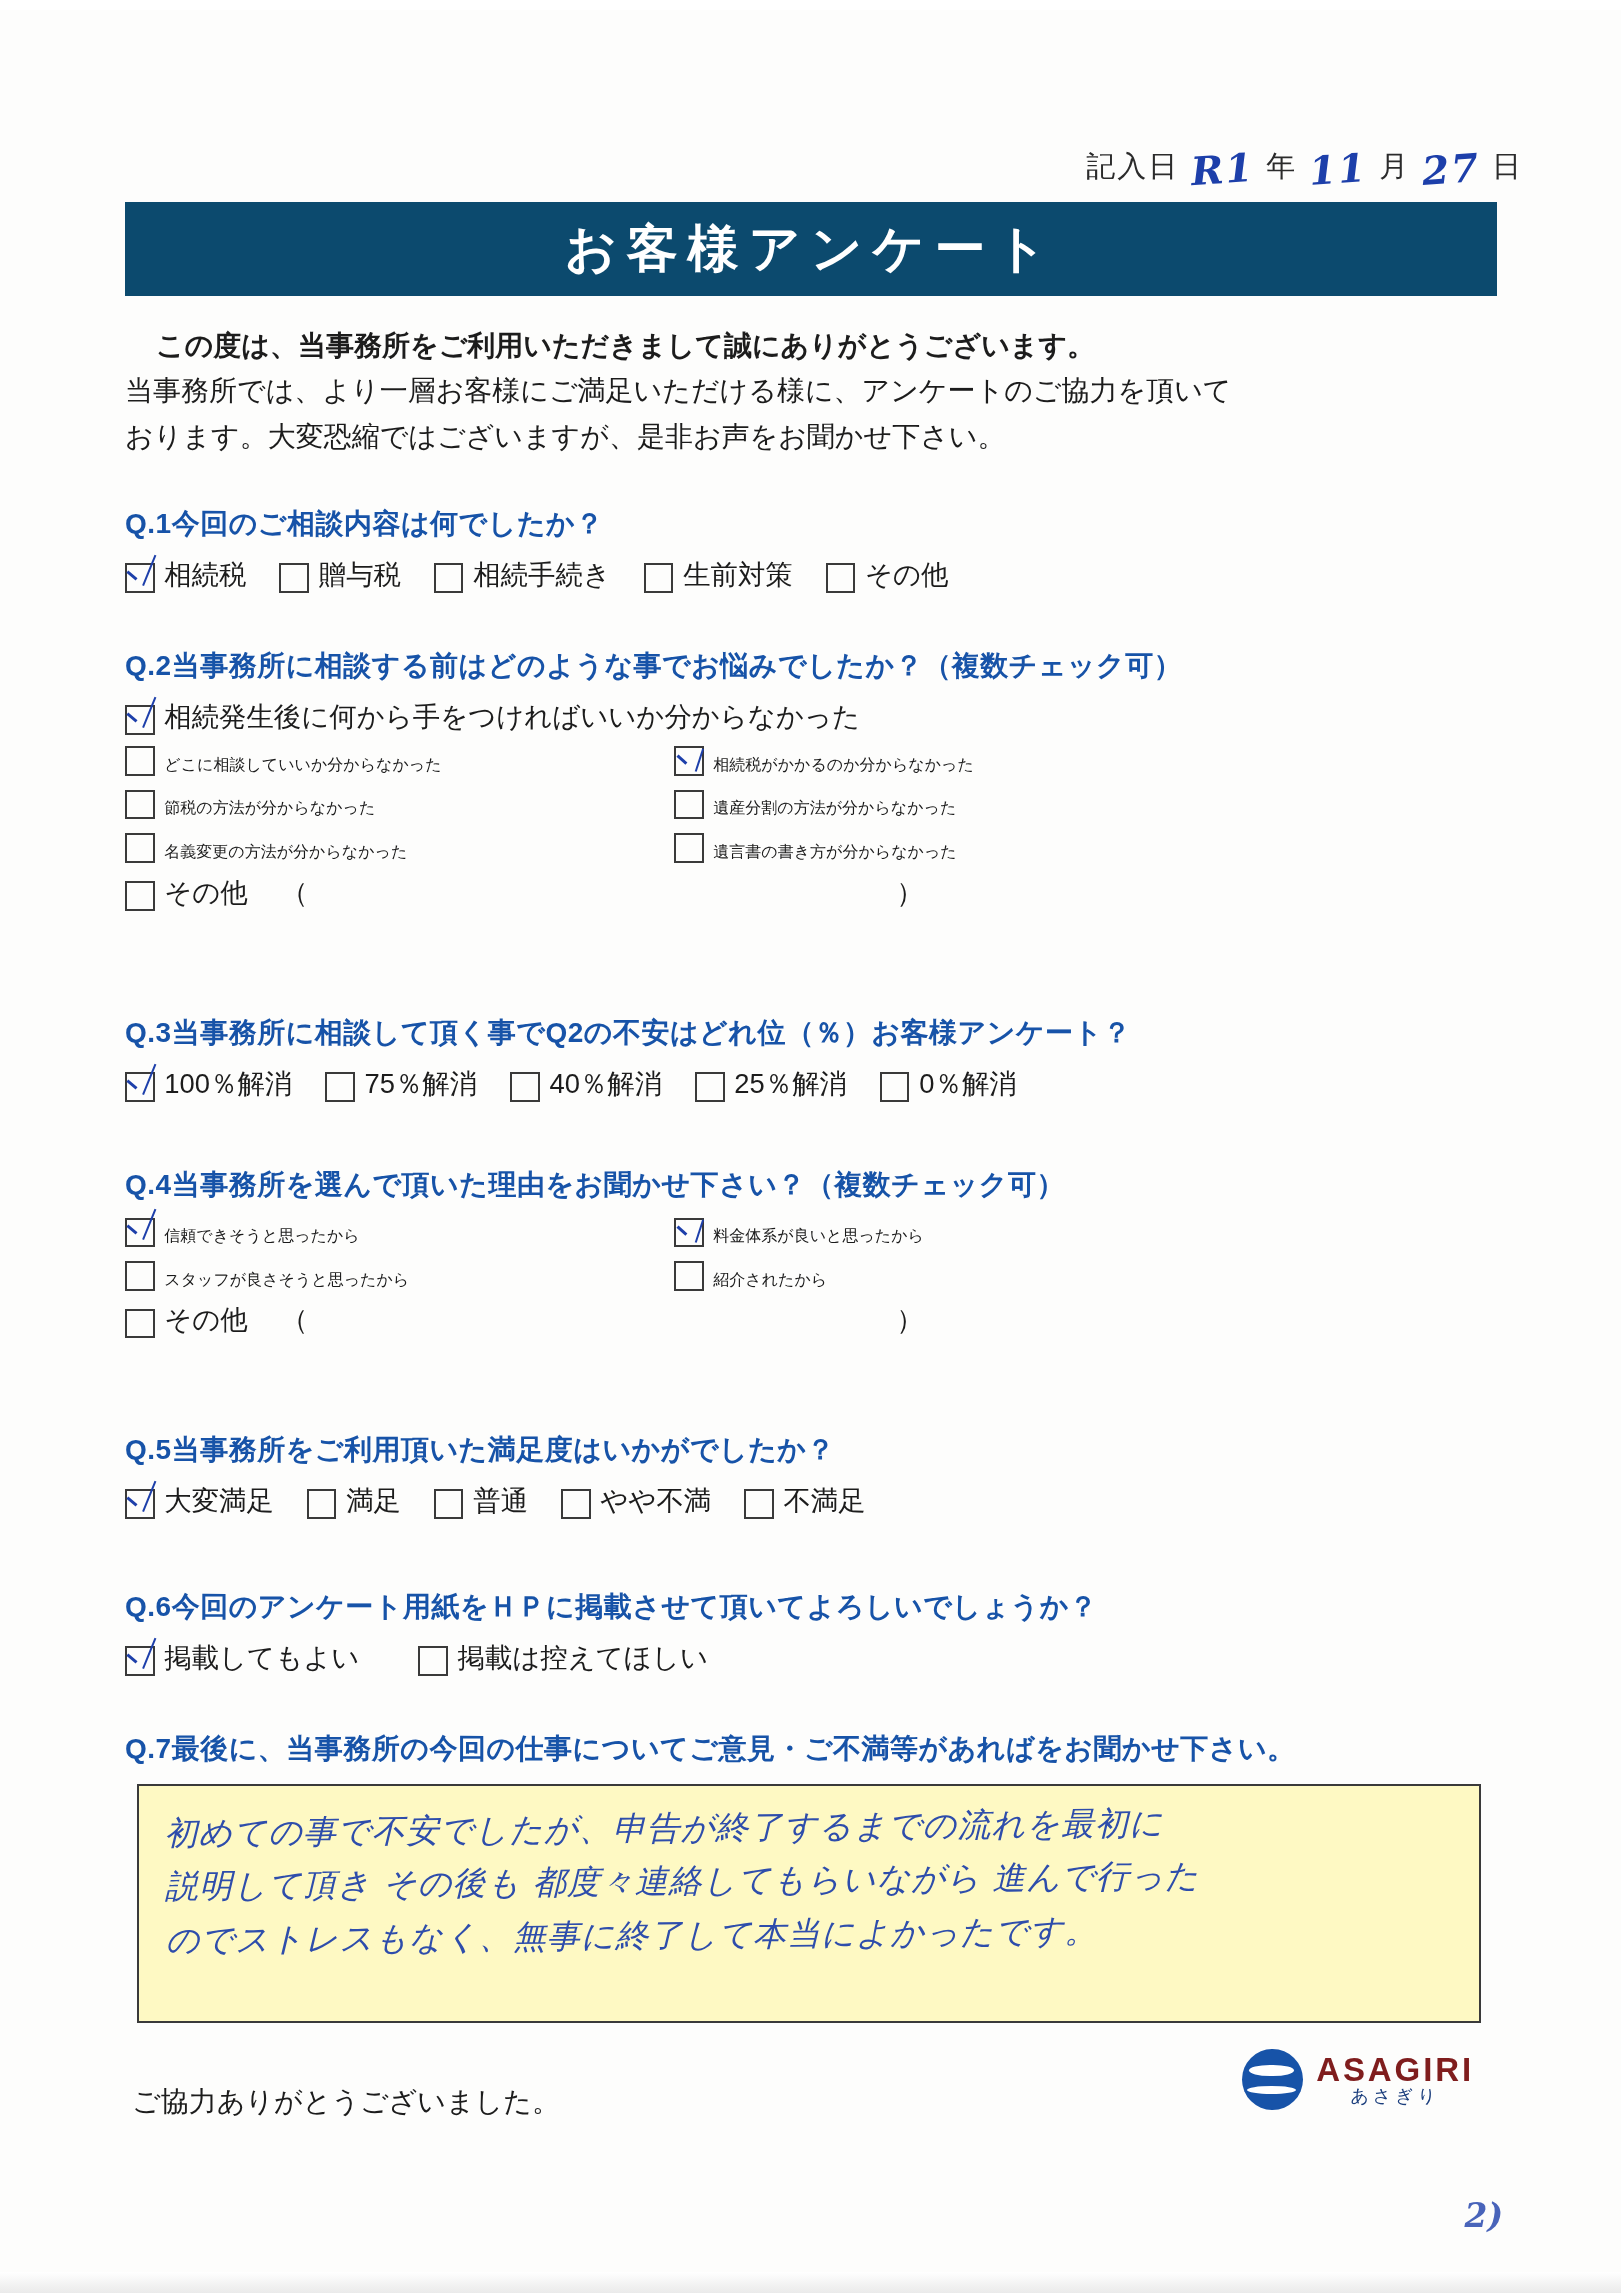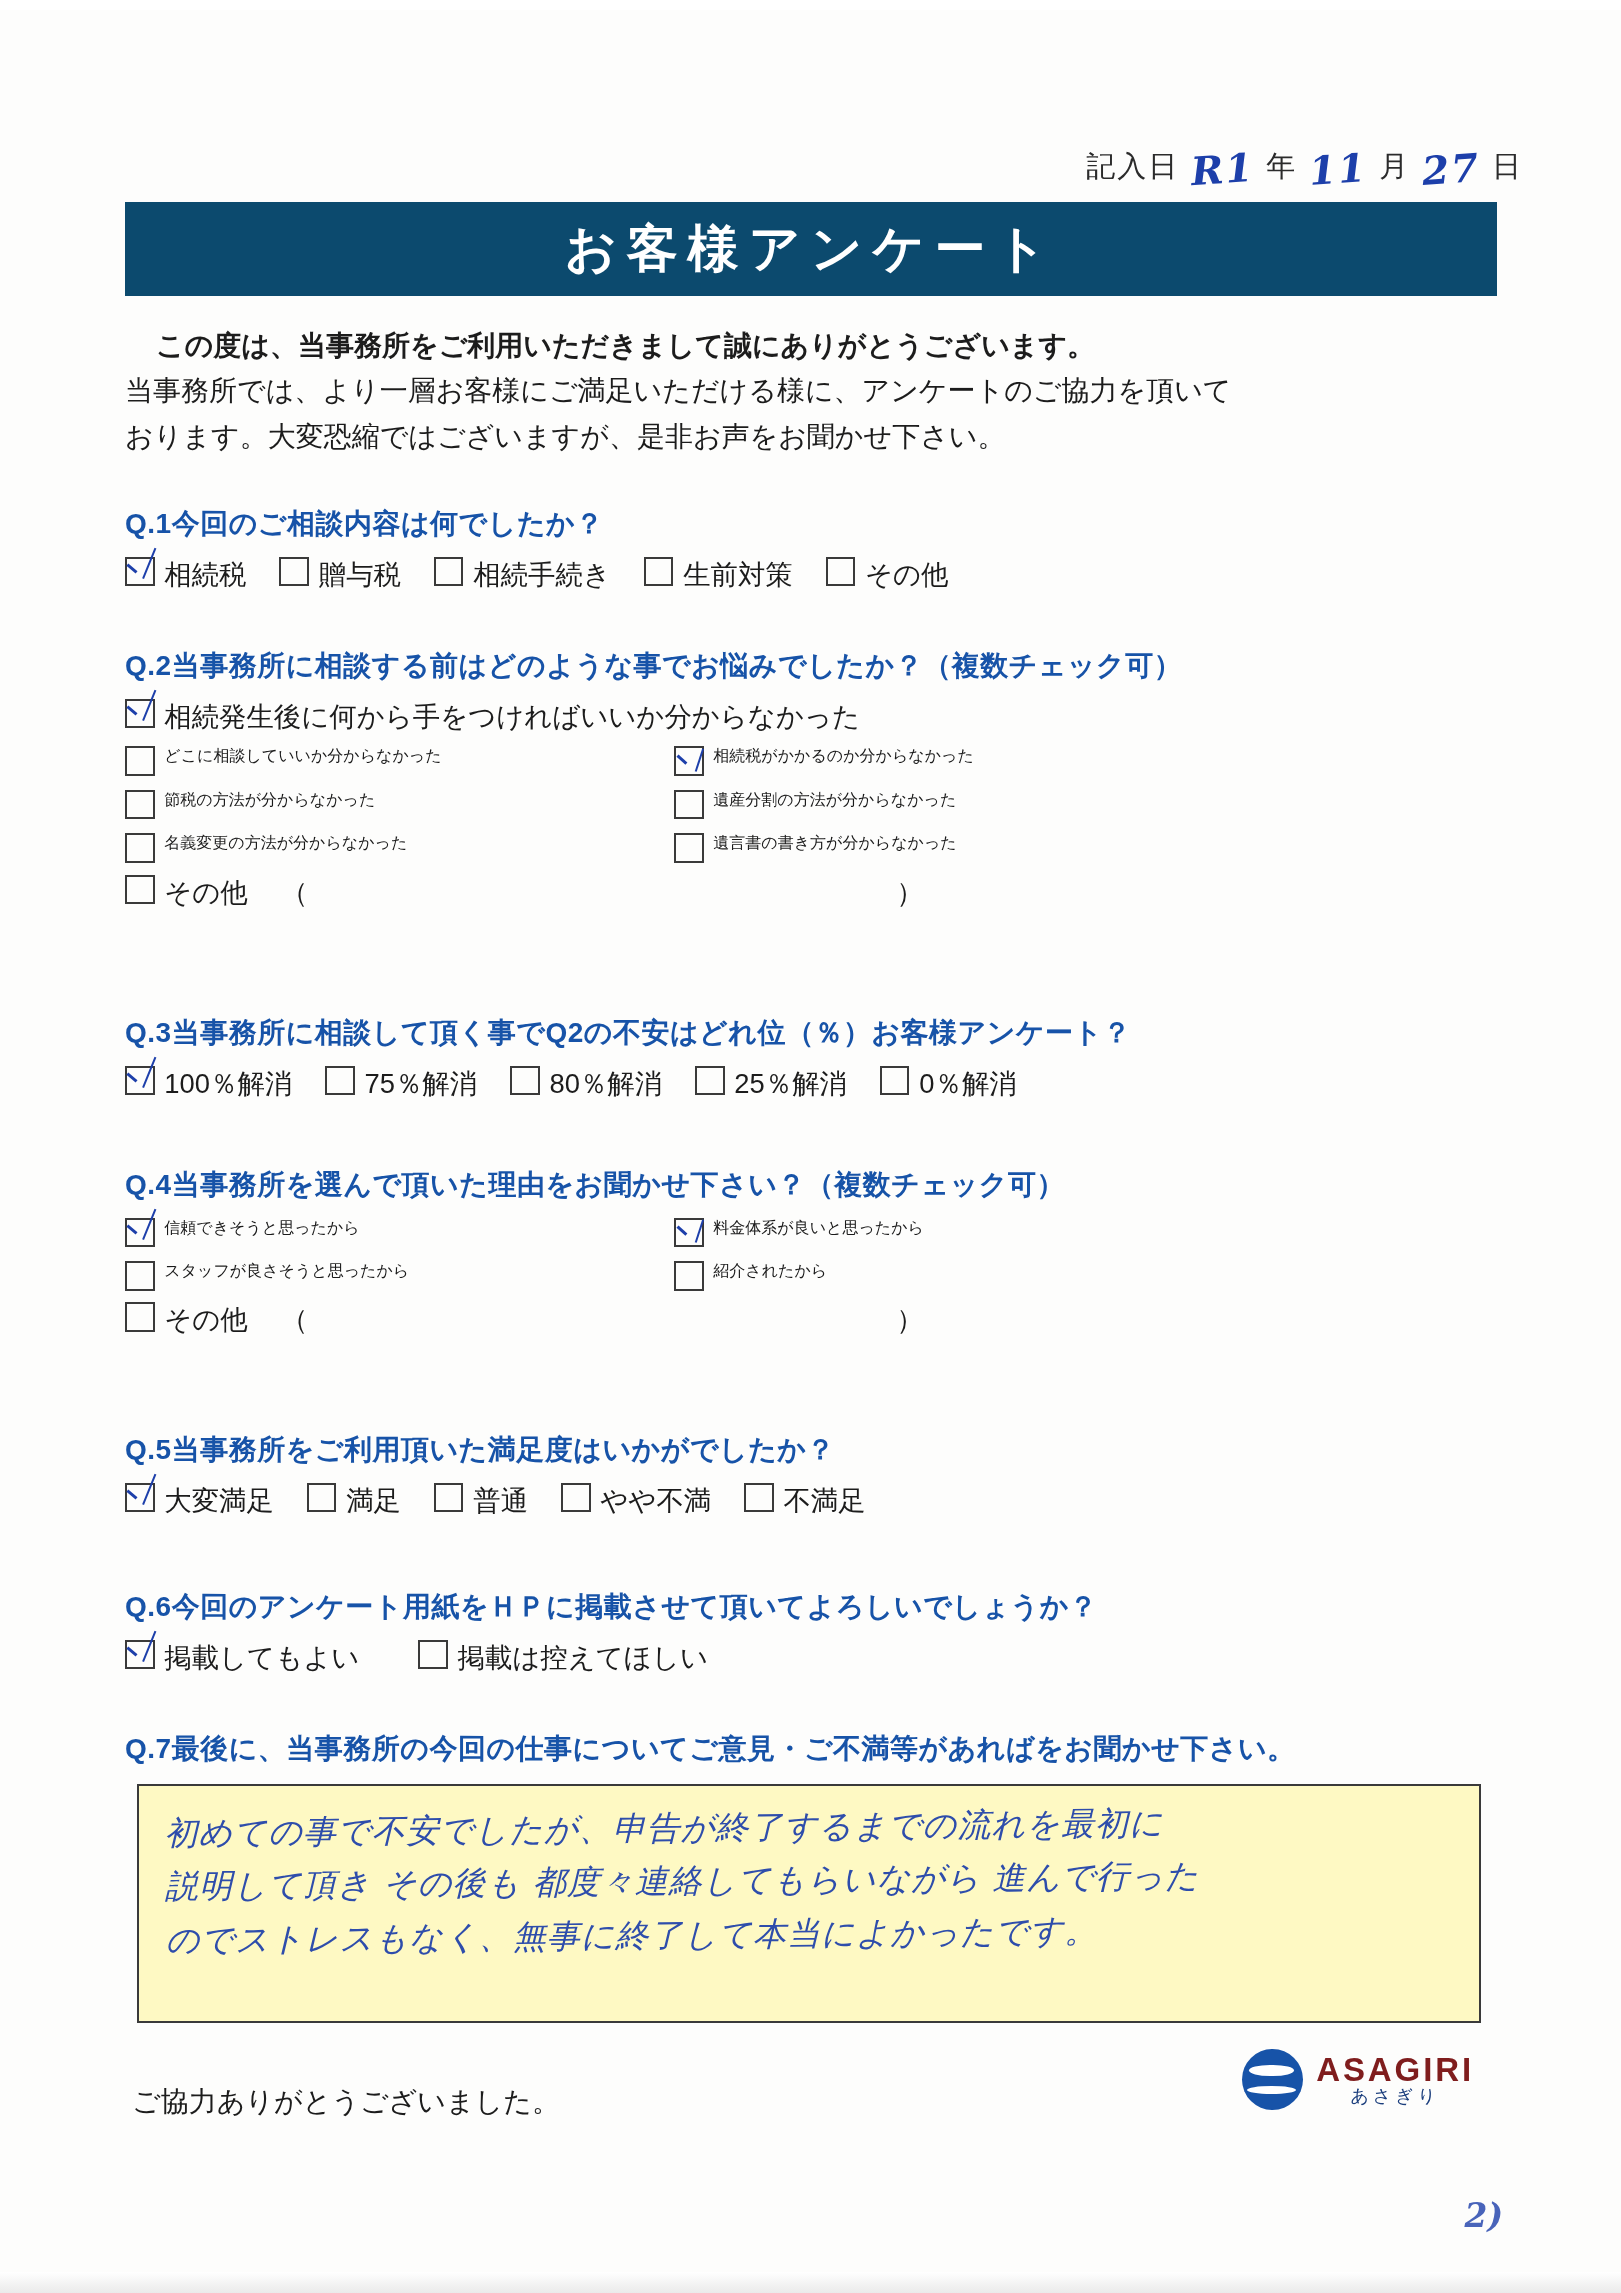--- a/index.html
+++ b/index.html
@@ -92,21 +92,21 @@
   .opt-row {
     display: flex;
     align-items: center;
     font-size: 27.4px;
     color: #1c1c1c;
     margin-bottom: 11.8px;
     flex-wrap: nowrap;
   }
   .opt {
     display: inline-flex;
-    align-items: flex-start;
+    align-items: flex-end;
     margin-right: 33px;
     white-space: nowrap;
   }
   .box {
     position: relative;
     display: inline-block;
     width: 25.5px;
     height: 25.5px;
     border: 2px solid #3a3a3a;
     margin-right: 9.8px;
@@ -378,21 +378,21 @@
       <span class="opt">
           <span class="box checked"></span>
           <span>100％解消</span>
         </span>
       <span class="opt">
           <span class="box"></span>
           <span>75％解消</span>
         </span>
       <span class="opt">
           <span class="box"></span>
-          <span>80％解消</span>
+          <span>40％解消</span>
         </span>
       <span class="opt">
           <span class="box"></span>
           <span>25％解消</span>
         </span>
       <span class="opt">
           <span class="box"></span>
           <span>0％解消</span>
         </span>
     </div>

